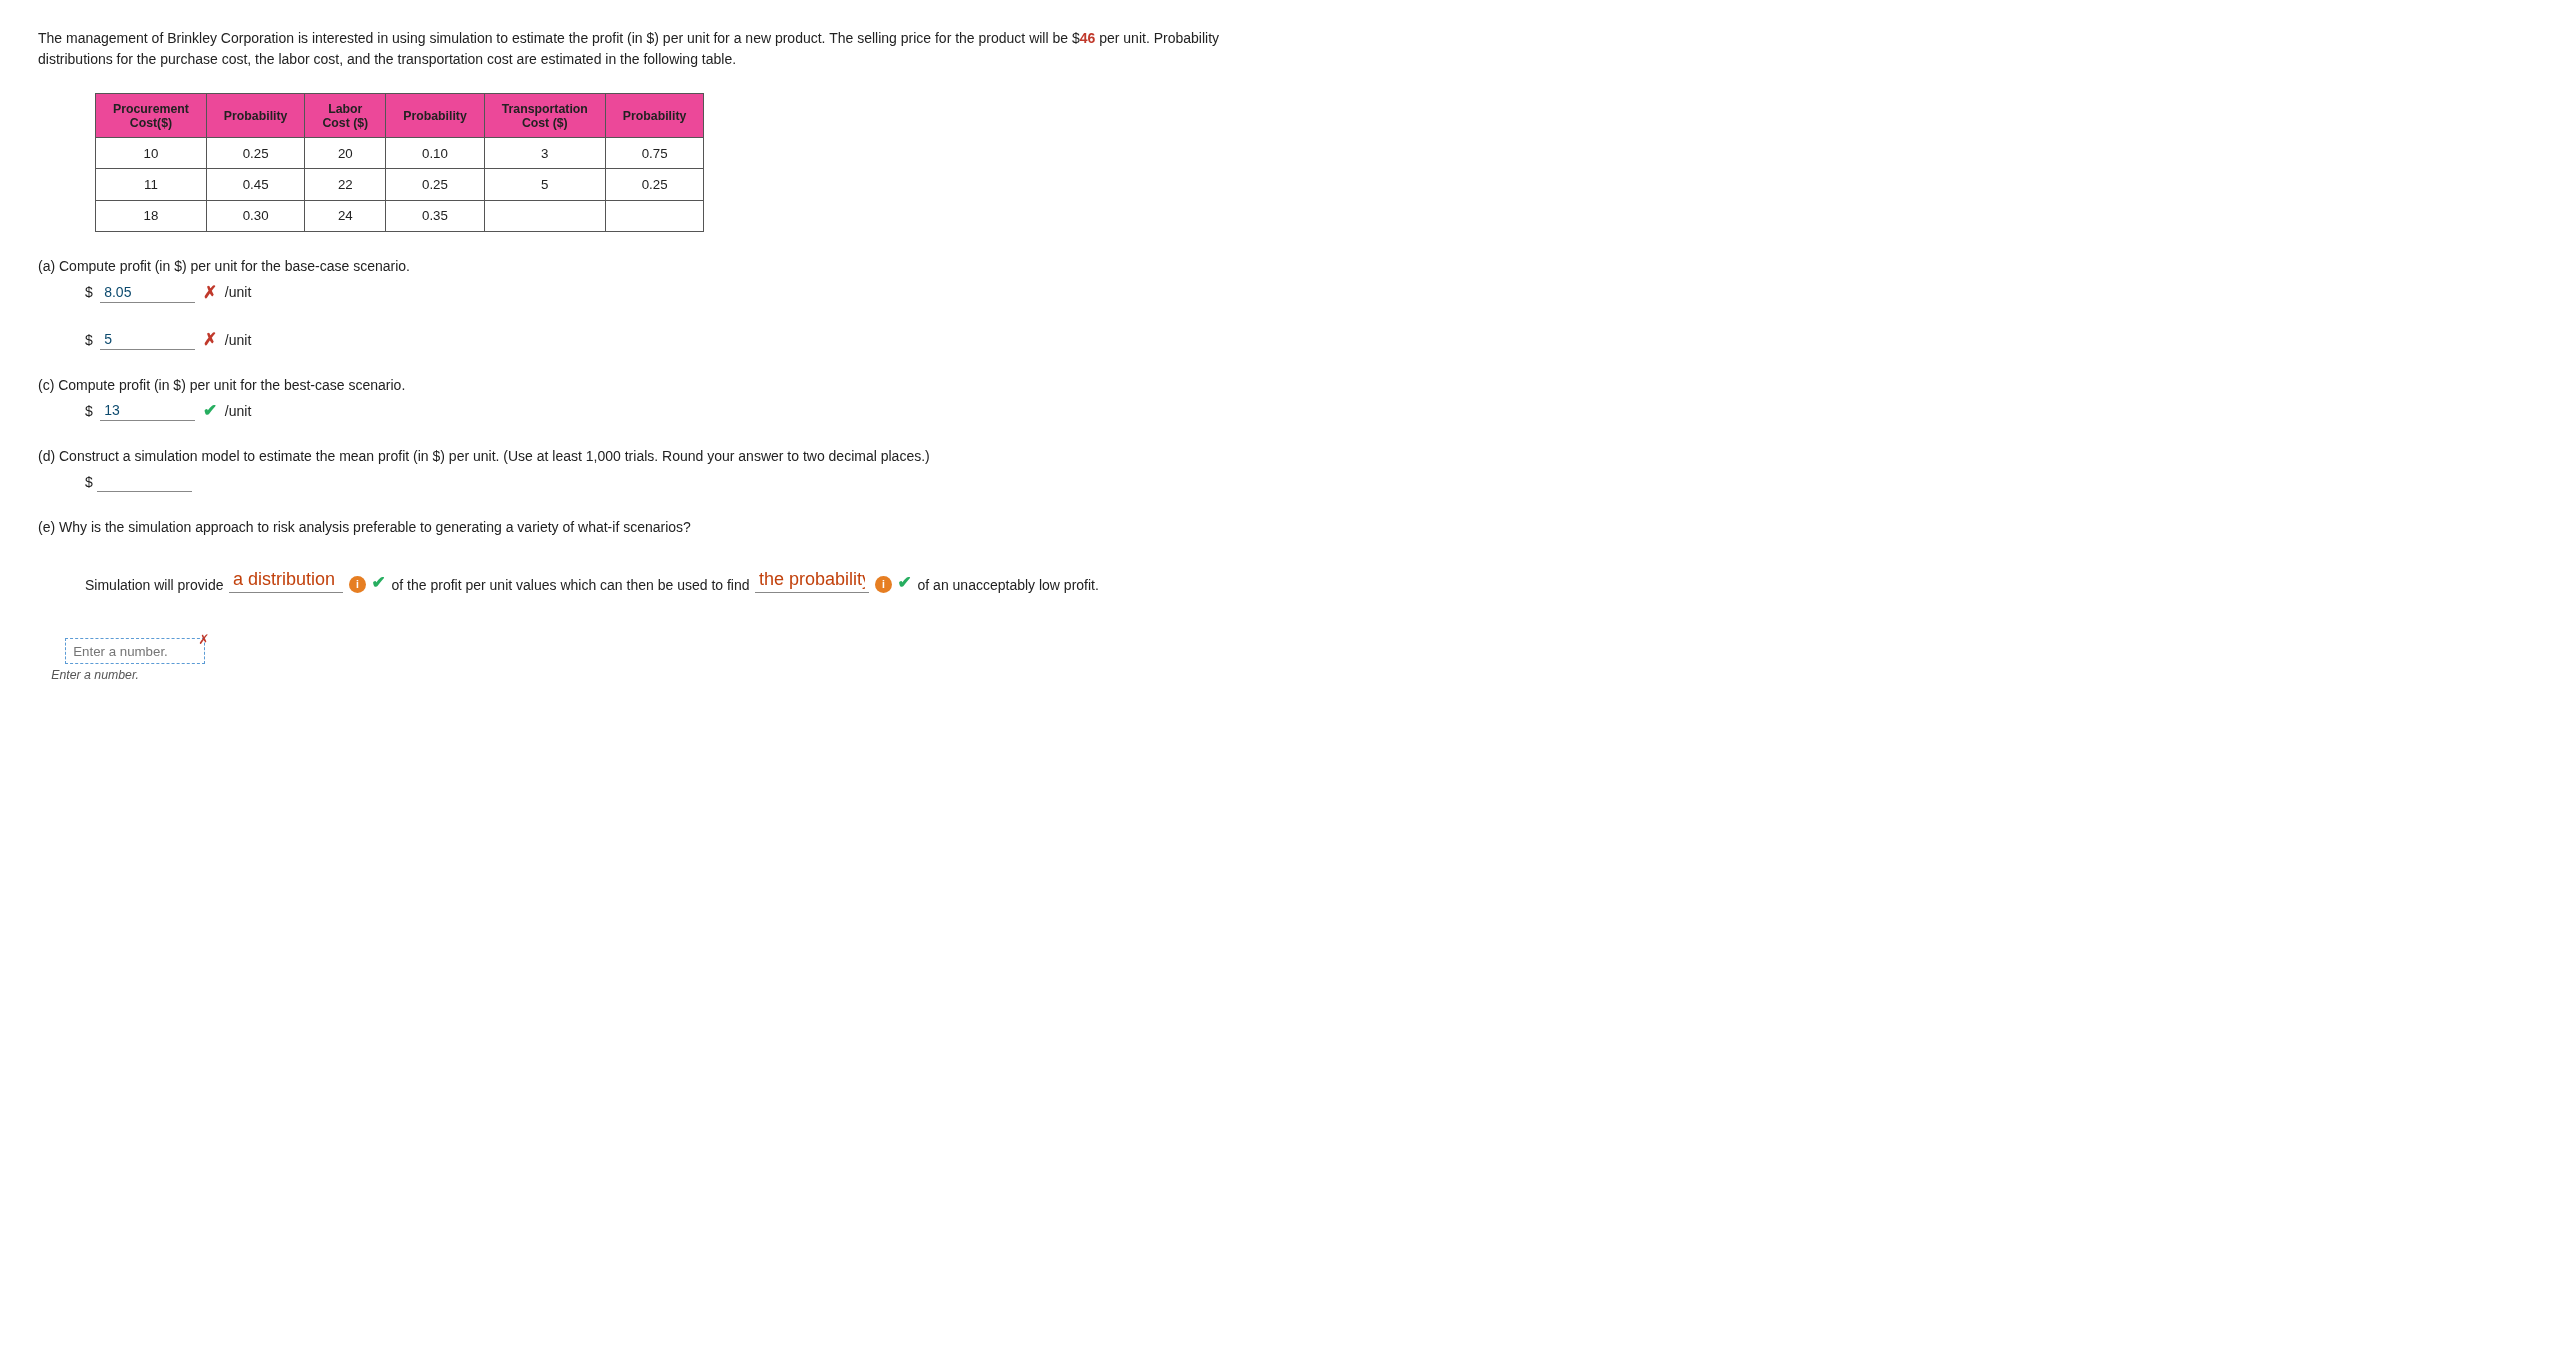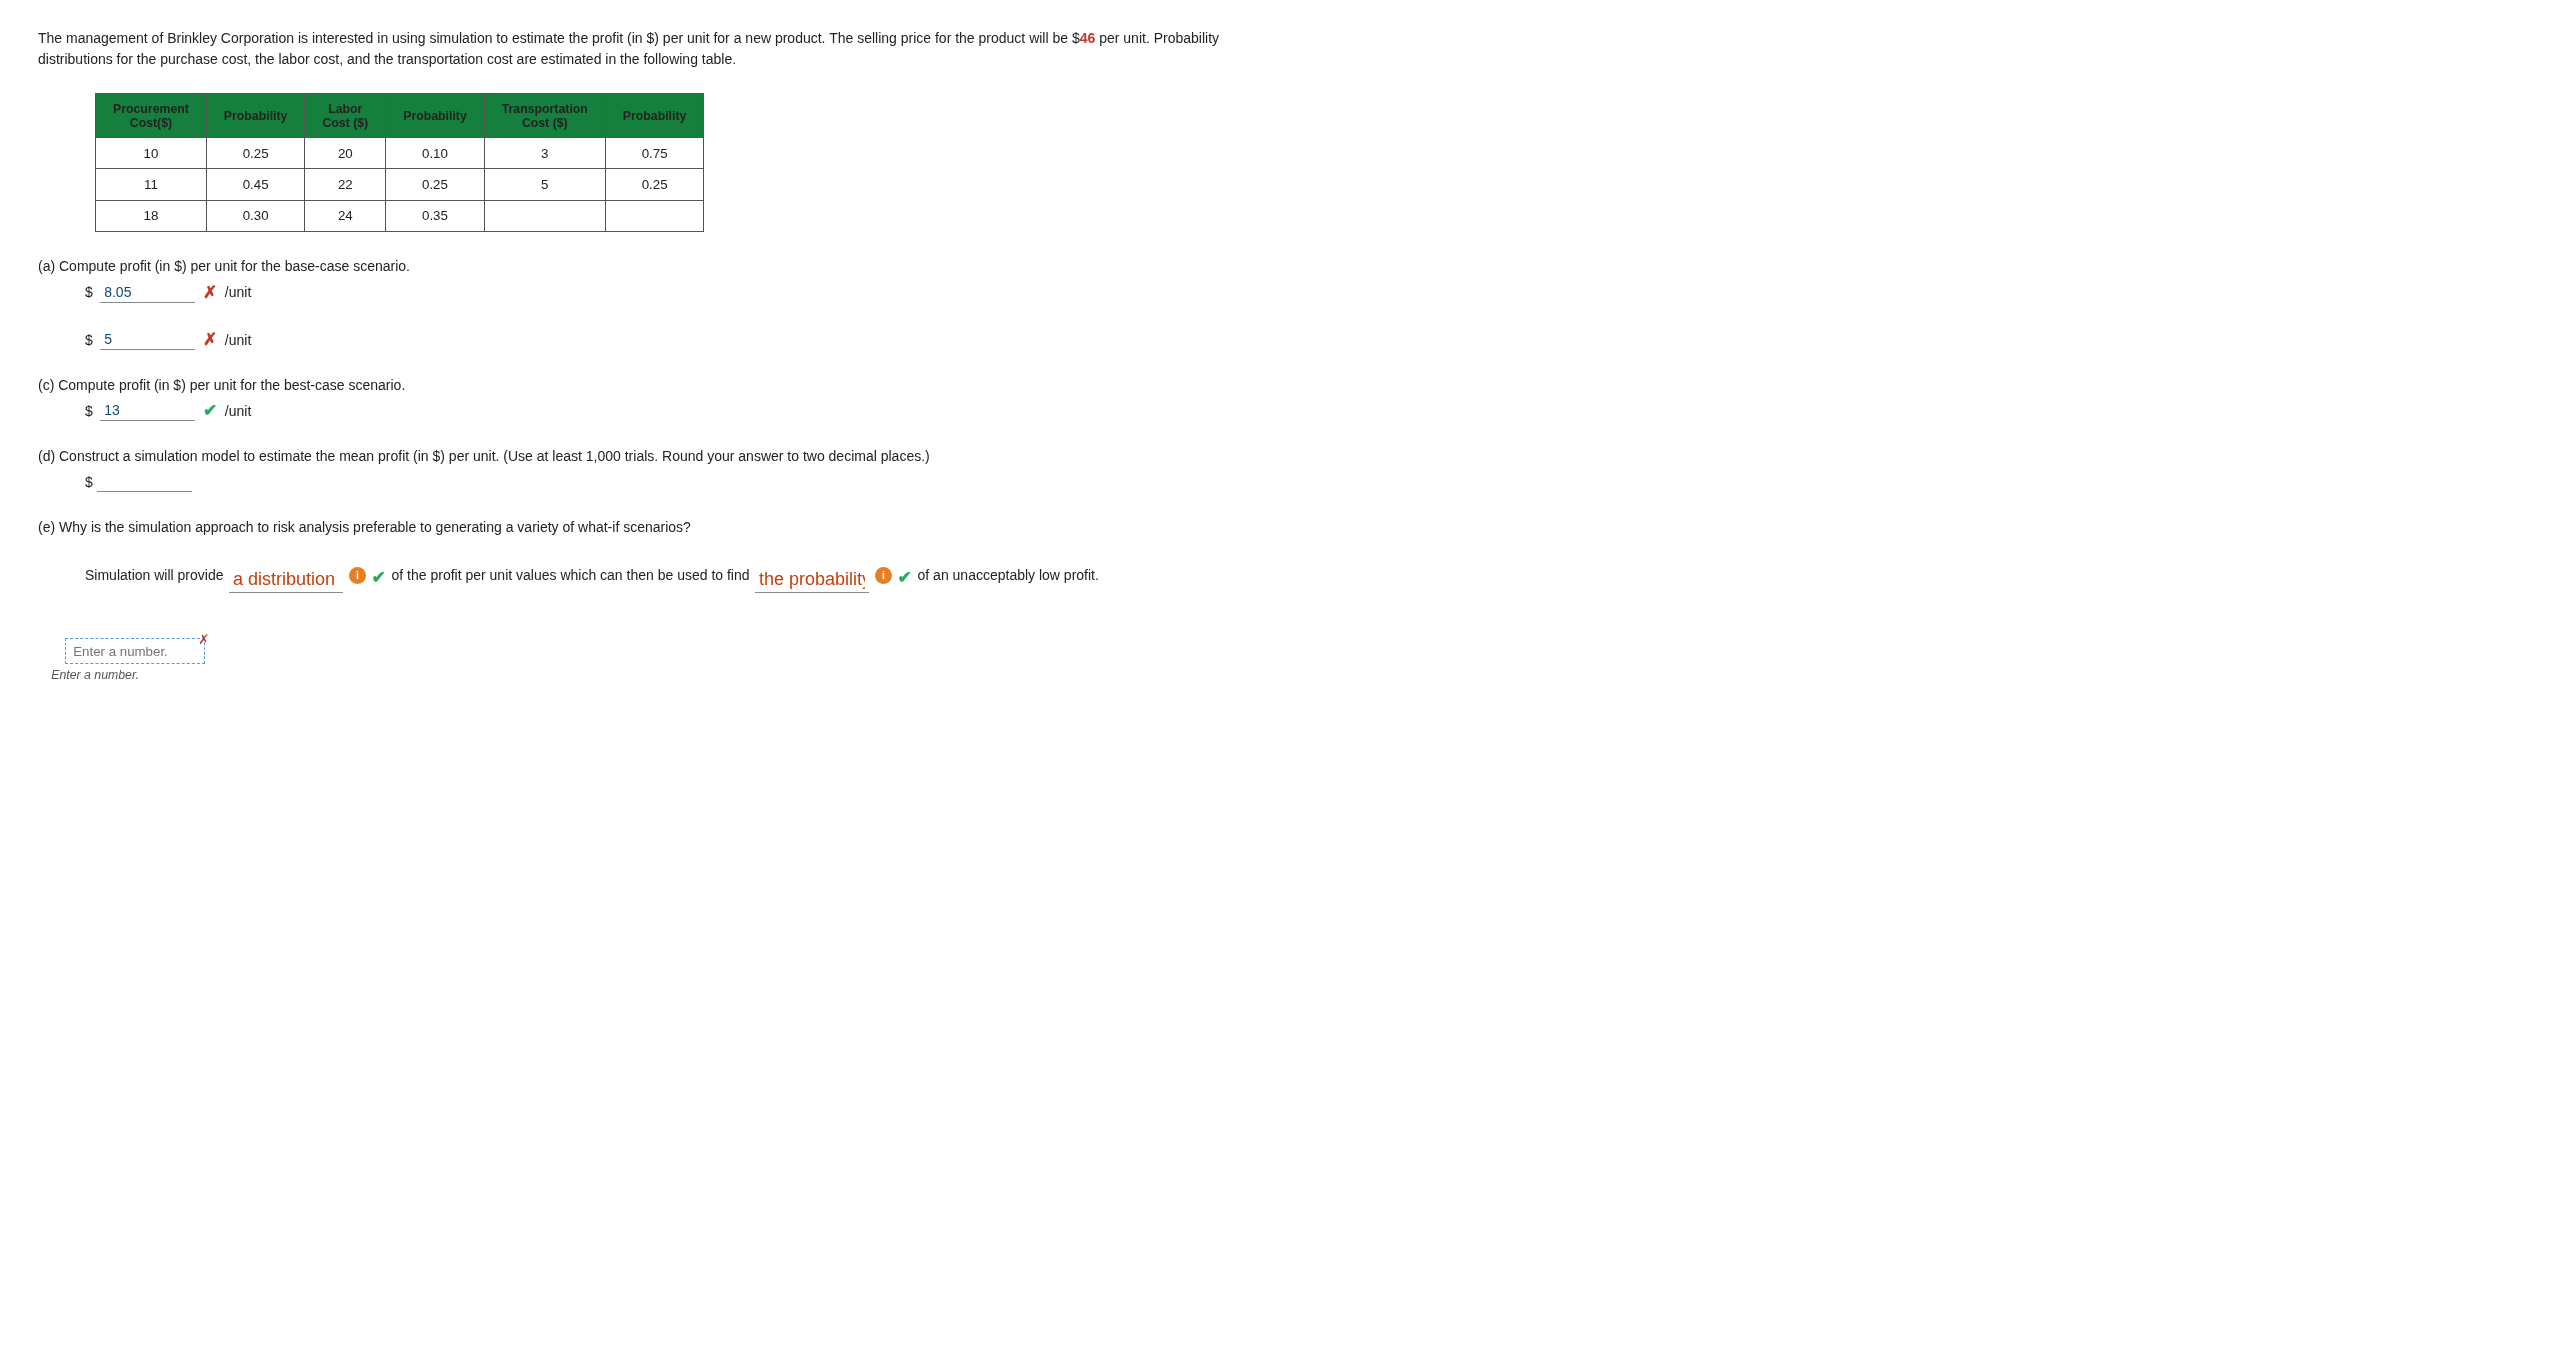--- a/index.html
+++ b/index.html
@@ -26,21 +26,21 @@
     .prob-table {
       border-collapse: collapse;
       font-size: 13.3px;
     }
     .prob-table th, .prob-table td {
       border: 0.9px solid #555;
       padding: 7.6px 17px;
       text-align: center;
     }
     .prob-table th {
-      background: #15803d;
+      background: #ec4899;
       font-weight: bold;
       font-size: 12.3px;
     }
     .prob-table td {
       font-size: 13.3px;
     }
 
     
     .question-block {
       margin-bottom: 26.5px;
@@ -77,21 +77,21 @@
       font-size: 17px;
       font-weight: bold;
     }
     .unit-label {
       font-size: 14px;
     }
 
     
     .part-e-row {
       display: flex;
-      align-items: flex-start;
+      align-items: flex-end;
       flex-wrap: wrap;
       gap: 5.7px;
       margin-left: 47px;
       font-size: 14px;
       margin-top: 32px;
     }
     .inline-answer {
       border: none;
       border-bottom: 0.9px solid #888;
       font-size: 18px;

